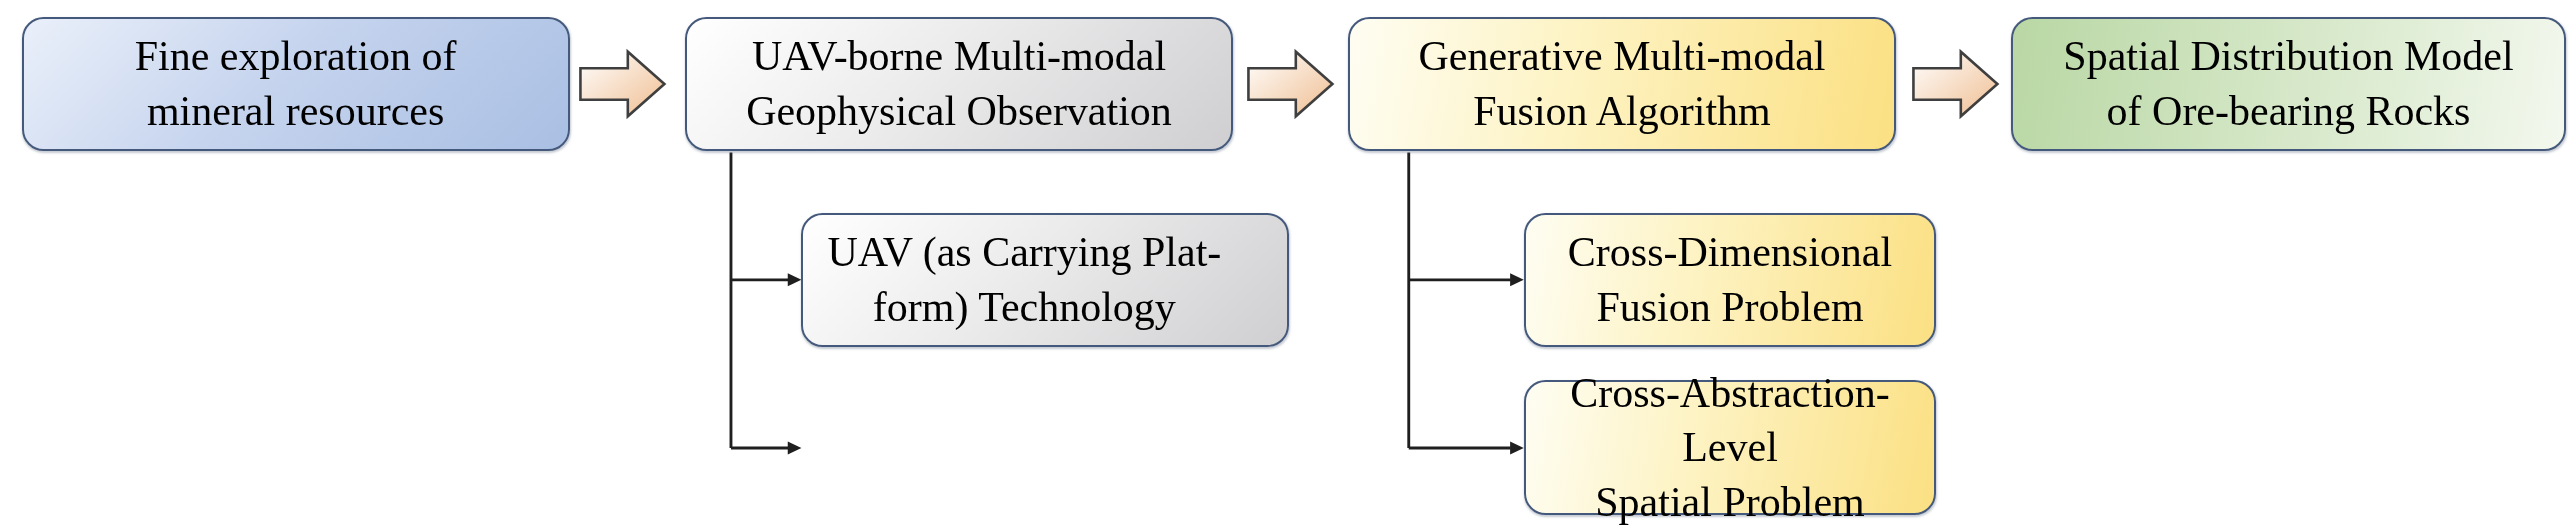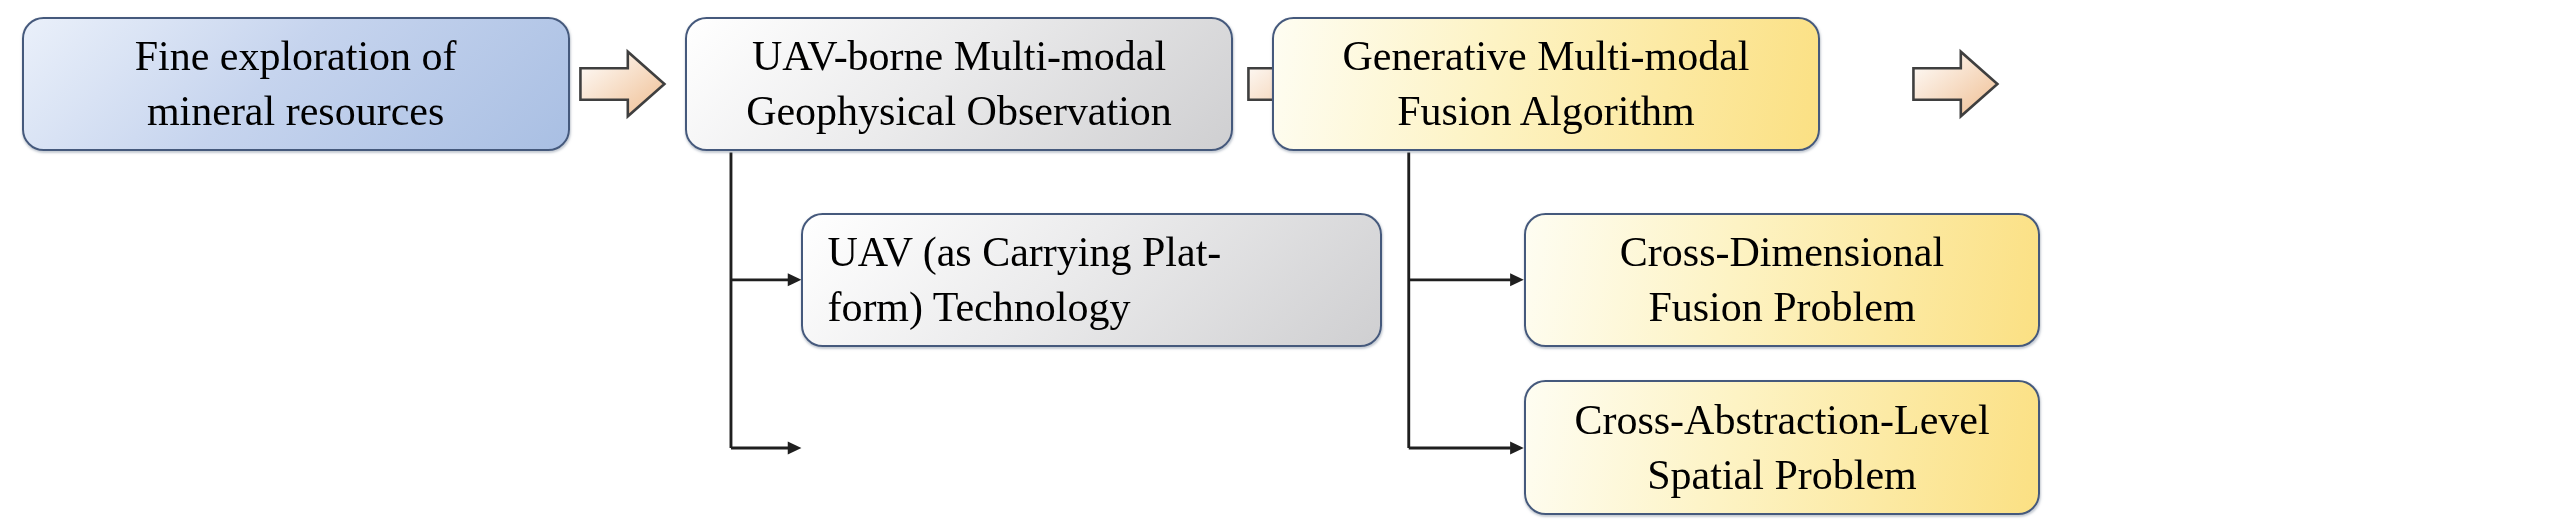--- a/index.html
+++ b/index.html
@@ -27,28 +27,28 @@
   }
   .t-blue  {background:linear-gradient(135deg,#eaf0fa 0%,#c6d4ee 45%,#a9bfe3 100%);}
   .t-gray  {background:linear-gradient(135deg,#ffffff 0%,#ebebec 45%,#cfcfd1 100%);}
   .t-yellow{background:linear-gradient(100deg,#fefdf2 0%,#fdf3c4 40%,#fbe083 100%);}
   .t-green {background:linear-gradient(100deg,#b9d7a4 0%,#d8e9cb 55%,#f3f8ee 100%);}
 
   
   .b-main{top:17px;height:134px;}
   .b1{left:21.6px;  width:548px;}
   .b2{left:685px; width:548px;}
-  .b3{left:1272px;width:548px;}
+  .b3{left:1348px;width:548px;}
   .b4{left:2011px;width:555px;}
 
   
   .sub1{top:213px;height:134px;}
   .sub2{top:380px;height:135px;}
-  .s-uav {left:801px;width:581px;justify-content:flex-start;text-align:left;padding-left:24.4px;}
-  .s-fus {left:1524px;width:516px;justify-content:center;}
+  .s-uav {left:801px;width:488px;justify-content:flex-start;text-align:center;padding-left:24.4px;}
+  .s-fus {left:1524px;width:412px;justify-content:center;}
 
   .connectors{position:absolute;left:0;top:0;width:2576px;height:528px;}
   .flow-arrow{position:absolute;top:48px;width:89px;height:72px;}
   .a1{left:579px;} .a2{left:1247px;} .a3{left:1912px;}
 </style>
 </head>
 <body>
 
 <div class="canvas">
 
@@ -107,20 +107,24 @@
   <svg class="flow-arrow a3" viewBox="0 0 62 50" xmlns="http://www.w3.org/2000/svg">
     <defs>
         <linearGradient id="ag3" x1="0" y1="0" x2="1" y2="1">
       <stop offset="0" stop-color="#ffffff"></stop>
           <stop offset="1" stop-color="#efbd90"></stop>
     </linearGradient>
       </defs>
     <polygon points="1,14 34,14 34,2.5 59.5,25 34,47.5 34,36 1,36" fill="url(#ag3)" stroke="#3f3f3f" stroke-width="1.8" stroke-linejoin="miter"></polygon>
   </svg>
 
+  <div class="box b-main b4 t-green">
+    <span>Spatial Distribution Model
+of Ore-bearing Rocks</span>
+  </div>
 
   <div class="box sub1 s-uav t-gray">
     <span>UAV (as Carrying Plat-
 form) Technology</span>
   </div>
 
   <div class="box sub1 s-fus t-yellow">
     <span>Cross-Dimensional
 Fusion Problem</span>
   </div>

